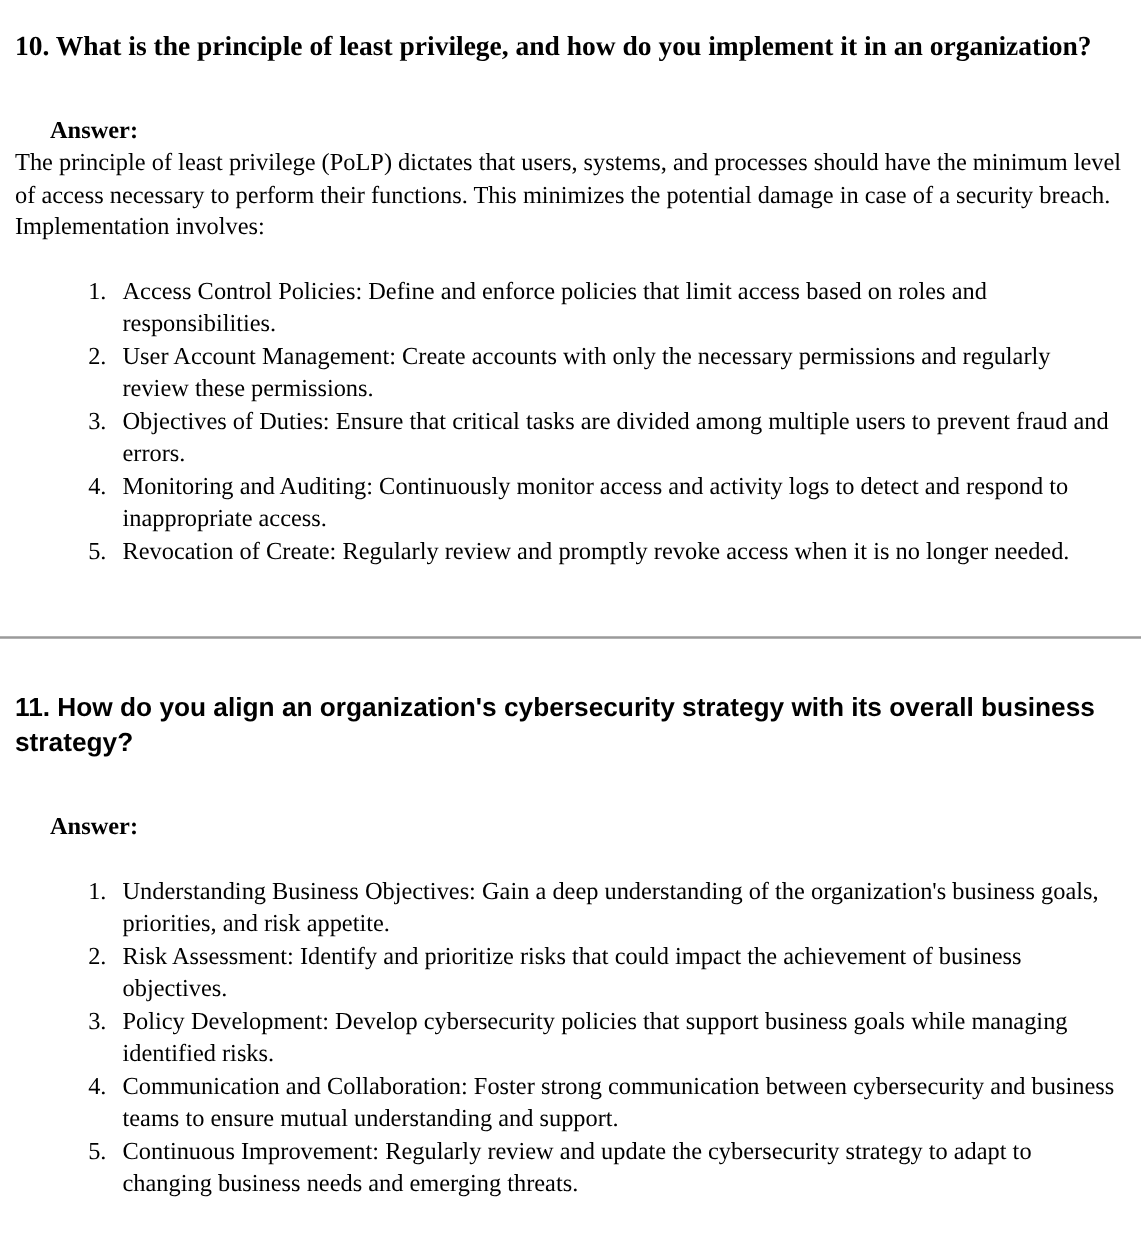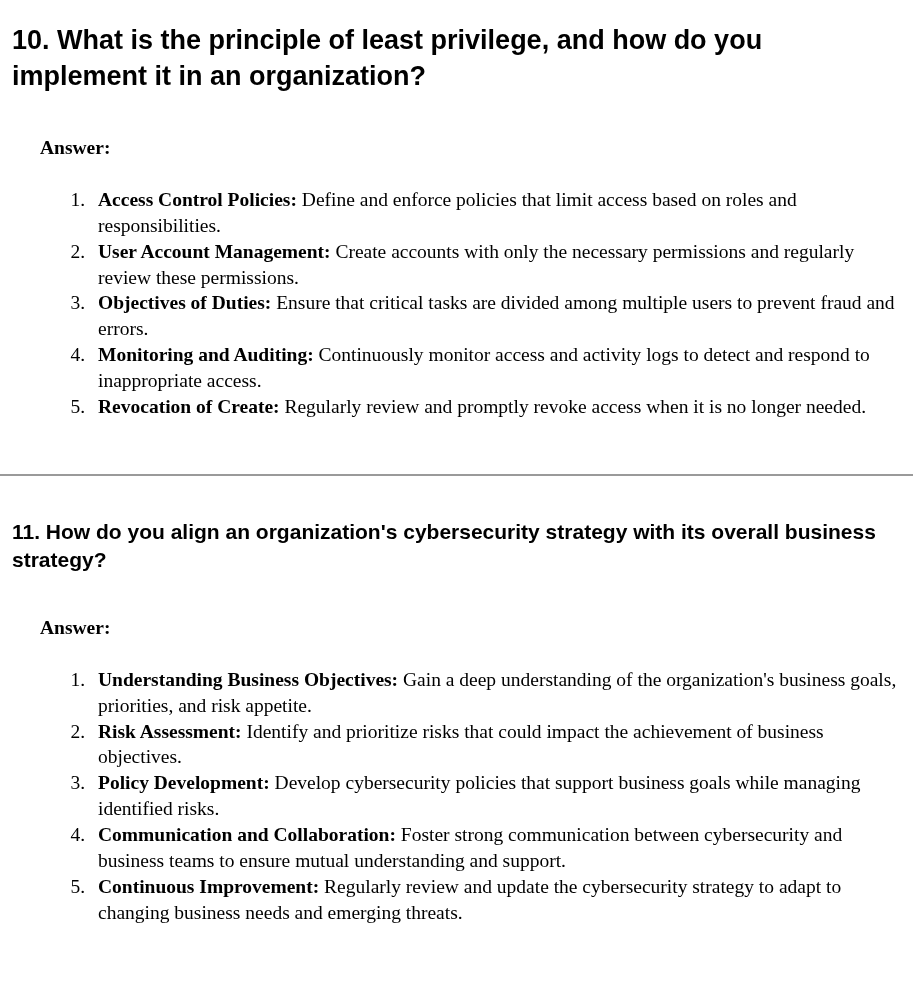--- a/index.html
+++ b/index.html
@@ -11,24 +11,24 @@
   body {
     width: 913px;
     box-sizing: border-box;
     padding: 14px 16px 20px 12px;
     font-family: "Liberation Serif", serif;
     font-size: 19.5px;
     line-height: 1.33;
   }
   .question-heading {
     font-weight: bold;
-    font-size: 27px;
+    font-size: 22px;
     line-height: 1.35;
     margin: 8px 0 0 0;
-    font-family: Liberation Sans, sans-serif;
+    font-family: Liberation Serif, serif;
   }
   .question-heading.sans {
     font-family: "Liberation Sans", sans-serif;
     font-size: 21px;
   }
   .answer-label {
     display: block;
     font-weight: bold;
     margin-top: 40px;
     margin-left: 28px;
@@ -39,36 +39,37 @@
   ol.numbered-list {
     margin: 26px 0 0 0;
     padding-left: 78px;
     list-style: decimal;
   }
   ol.numbered-list li {
     padding-left: 8px;
     margin: 0;
   }
   .term {
-    font-weight: bold;
+    font-weight: normal;
   }
   hr.section-divider {
     border: 0;
     border-top: 2px solid #9a9a9a;
     margin: 54px -16px 42px -12px;
   }
 </style>
 </head>
 <body>
 
 <div class="section">
   <h2 class="question-heading">10. What is the principle of least privilege, and how do you implement it in an organization?</h2>
 
   <span class="answer-label">Answer:</span>
 
+  <p class="answer-intro">The principle of least privilege (PoLP) dictates that users, systems, and processes should have the minimum level of access necessary to perform their functions. This minimizes the potential damage in case of a security breach. Implementation involves:</p>
 
   <ol class="numbered-list">
       <li><span class="term">Access Control Policies: </span>Define and enforce policies that limit access based on roles and responsibilities.</li>
       <li><span class="term">User Account Management: </span>Create accounts with only the necessary permissions and regularly review these permissions.</li>
       <li><span class="term">Objectives of Duties: </span>Ensure that critical tasks are divided among multiple users to prevent fraud and errors.</li>
       <li><span class="term">Monitoring and Auditing: </span>Continuously monitor access and activity logs to detect and respond to inappropriate access.</li>
       <li><span class="term">Revocation of Create: </span>Regularly review and promptly revoke access when it is no longer needed.</li>
     </ol>
 </div>
 

